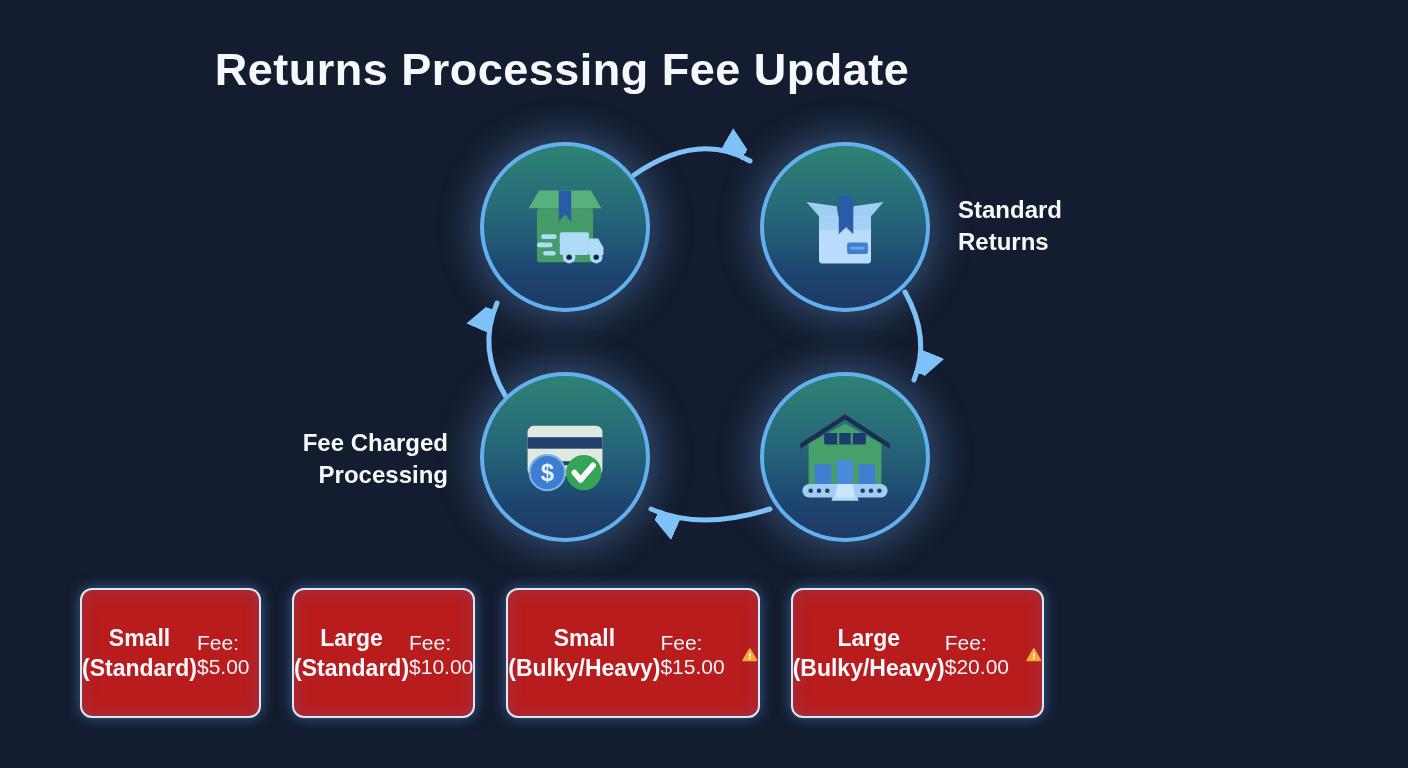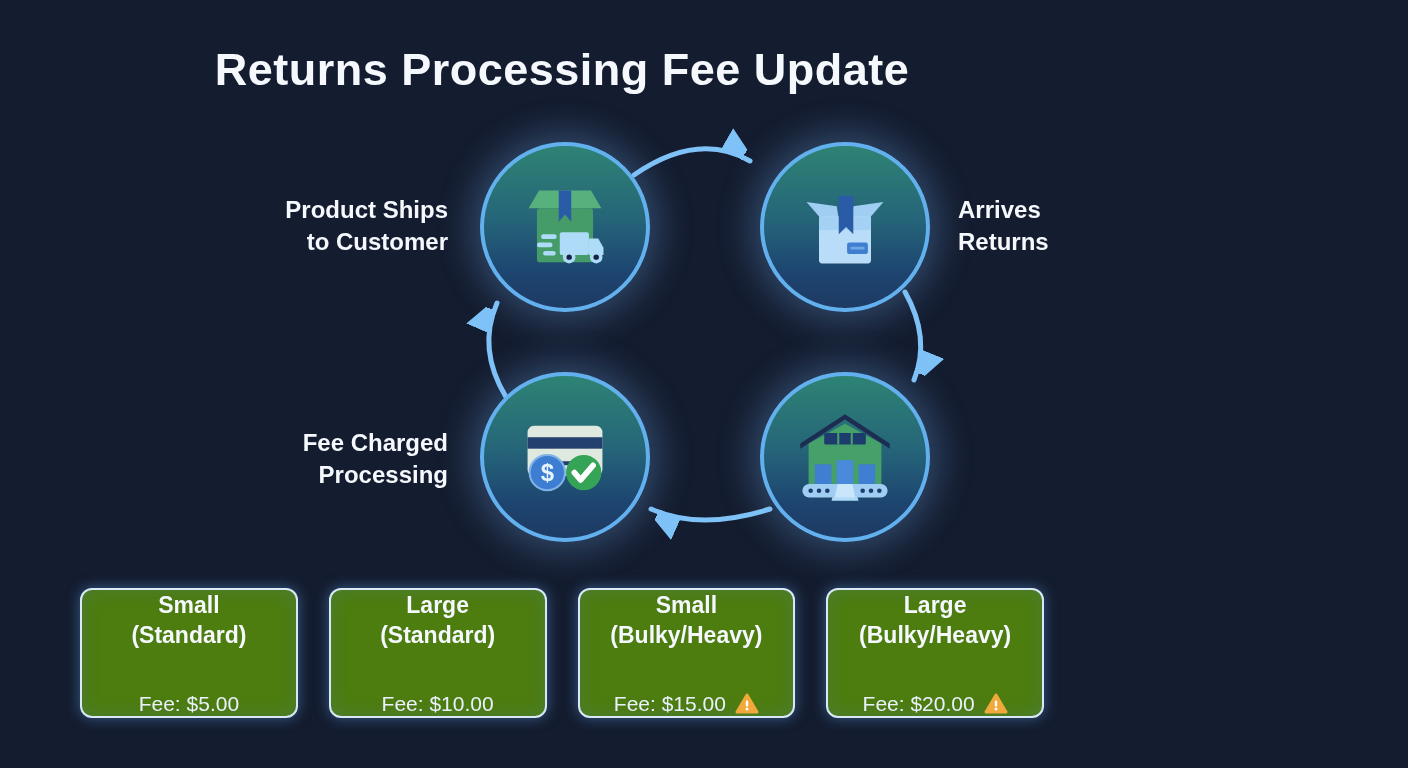--- a/index.html
+++ b/index.html
@@ -44,23 +44,23 @@
 
   .arrows{position:absolute;left:0;top:0;width:1408px;height:768px;pointer-events:none;}
 
   
   .cards{
     position:absolute;left:80px;right:80px;top:588px;height:130px;
     display:flex;gap:31px;
   }
   .card{
     flex:1;border:2px solid #d9e8f7;border-radius:12px;
-    background:#4d7c0f;
+    background:#b91c1c;
     box-shadow:0 0 14px rgba(90,160,230,.5), inset 0 0 18px rgba(70,130,200,.22);
-    display:flex;flex-direction:column;align-items:center;justify-content:space-between;
+    display:flex;flex-direction:row;align-items:center;justify-content:center;
     color:#f5f8fc;
   }
   .card-title{font-size:23px;font-weight:bold;line-height:30px;text-align:center;}
   .card-fee{
     margin-top:4px;font-size:21px;color:#e9f1fa;
     display:flex;align-items:center;gap:9px;
   }
   .warn-icon{width:24px;height:24px;display:inline-block;}
 </style>
 </head>
@@ -91,38 +91,34 @@
       <rect x="23" y="65" width="15" height="4.5" rx="2.2" fill="#aedcf8"></rect>
       <rect x="29" y="73" width="12" height="4.5" rx="2.2" fill="#aedcf8"></rect>
       <rect x="45" y="55" width="28" height="22" rx="2" fill="#aedcf8"></rect>
       <path d="M73 61 L82 61 L87 70 L87 77 L73 77 Z" fill="#aedcf8"></path>
       <circle cx="54" cy="79" r="6" fill="#aedcf8"></circle>
         <circle cx="54" cy="79" r="2.6" fill="#16243f"></circle>
       <circle cx="80" cy="79" r="6" fill="#aedcf8"></circle>
         <circle cx="80" cy="79" r="2.6" fill="#16243f"></circle>
     </svg>
   </div>
-  <div class="step-label lbl-tl">
-    <div>Product Ships</div>
-    <div>to Customer</div>
-  </div>
 
   <div class="node node-tr">
     <svg viewBox="0 0 100 100">
       <polygon points="27,42 13,26 42,30 44,42" fill="#9fcef2"></polygon>
       <polygon points="73,42 87,26 58,30 56,42" fill="#9fcef2"></polygon>
       <rect x="25" y="40" width="50" height="45" rx="3" fill="#b9ddf8"></rect>
       <rect x="25" y="40" width="50" height="13" fill="#a4d1f4"></rect>
       <polygon points="44,20 58,20 58,57 51,50 44,57" fill="#2a5ba6"></polygon>
       <rect x="52" y="65" width="20" height="11" rx="2" fill="#3f7ed0"></rect>
       <rect x="55" y="69" width="14" height="2.6" rx="1.3" fill="#6ea9e2"></rect>
     </svg>
   </div>
   <div class="step-label lbl-tr">
-    <div>Arrives</div>
+    <div>Standard</div>
     <div>Returns</div>
   </div>
 
   <div class="node node-br">
     <svg viewBox="0 0 100 100">
       <polygon points="15,78 15,37 50,18 85,37 85,78" fill="#46a069"></polygon>
       <polygon points="7,42 50,14 93,42 93,37 50,9 7,37" fill="#1d2d52"></polygon>
       <rect x="30" y="27" width="40" height="11" rx="1.5" fill="#1d3c6e"></rect>
       <rect x="42.5" y="27" width="2" height="11" fill="#46a069"></rect>
       <rect x="55.5" y="27" width="2" height="11" fill="#46a069"></rect>

